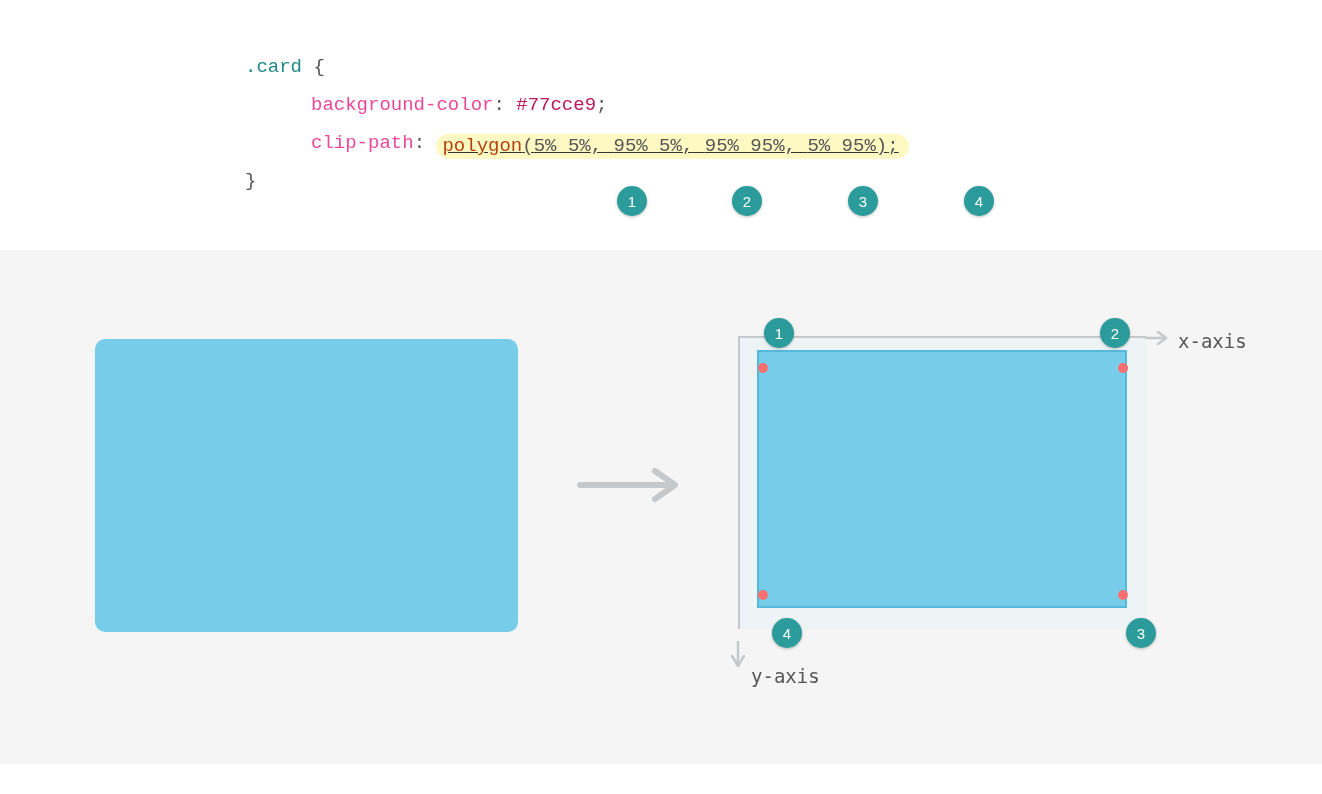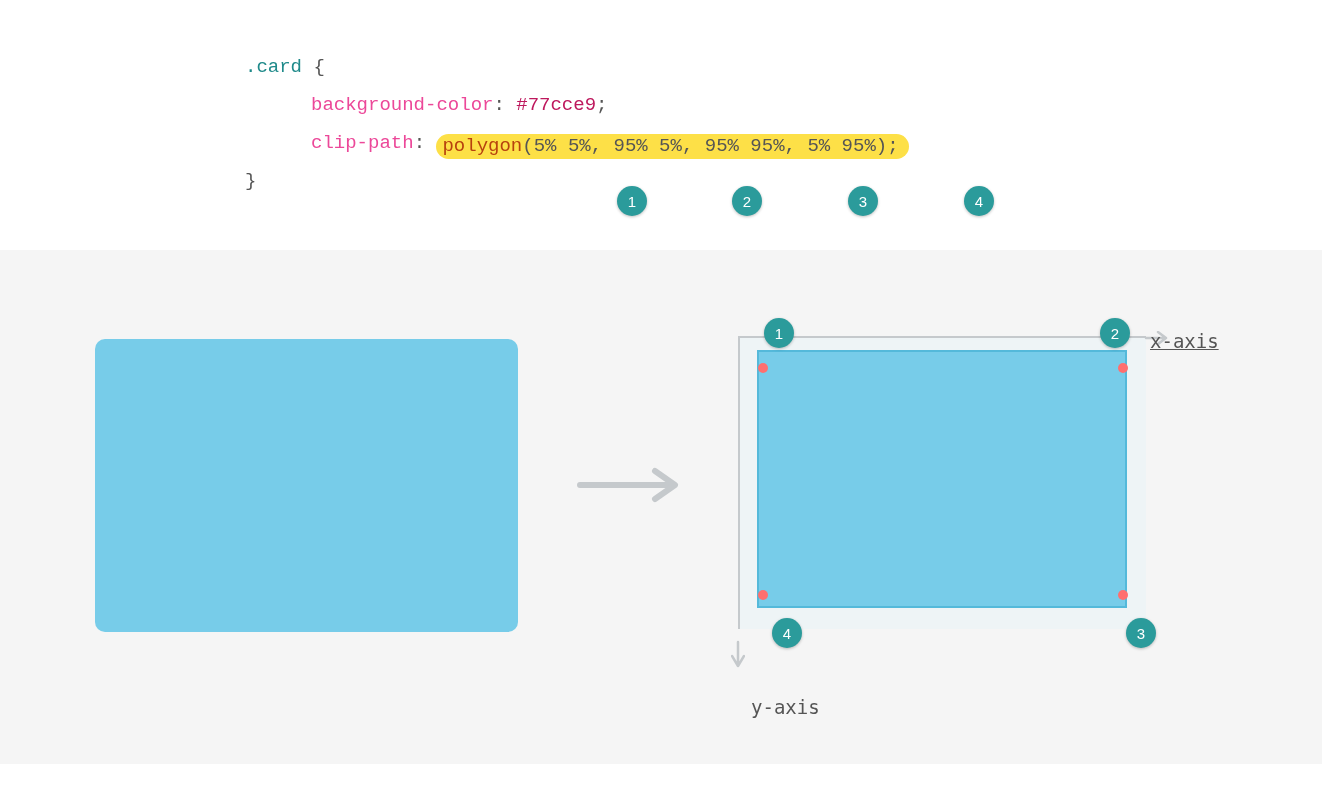--- a/index.html
+++ b/index.html
@@ -32,25 +32,26 @@
   .indent { display:inline-block; width: 66px; }
   .selector { color: #1f8a8a; }
   .brace { color: #555; }
   .prop { color: #ec4899; }
   .colon { color: #555; }
   .value { color: #555; }
   .hex { color: #be185d; }
   .func { color: #b7410e; }
   .semi { color: #555; }
   .highlight-pill {
-    background: #fde047;
+    background: #fef9c3;
     border-radius: 18px;
     padding: 3px 10px 3px 6px;
     display: inline-flex;
     align-items: center;
+    text-decoration: underline;
   }
   
   .badge {
     width: 30px;
     height: 30px;
     background: #2b9b9b;
     color: #fff;
     border-radius: 50%;
     display: flex;
     align-items: center;
@@ -178,28 +179,28 @@
     </svg>
   </div>
 
   <div class="coord-box"></div>
 
   <div class="x-axis-arrow">
     <svg viewBox="0 0 432 14" width="432" height="14">
       <path d="M408 7 L428 7 M420 1 L428 7 L420 13" stroke="#c5c9cc" stroke-width="2.5" fill="none" stroke-linecap="round" stroke-linejoin="round"></path>
     </svg>
   </div>
-  <div class="axis-label" style="left:1150px; top:80px;text-decoration:underline;">x-axis</div>
+  <div class="axis-label" style="left:1178px; top:80px;">x-axis</div>
 
   <div class="y-axis-arrow">
     <svg viewBox="0 0 14 338" width="14" height="338">
       <path d="M7 306 L7 330 M1 320 L7 330 L13 320" stroke="#c5c9cc" stroke-width="2.5" fill="none" stroke-linecap="round" stroke-linejoin="round"></path>
     </svg>
   </div>
-  <div class="axis-label" style="left:751px; top:446px;">y-axis</div>
+  <div class="axis-label" style="left:751px; top:415px;">y-axis</div>
 
   <div class="clipped-card"></div>
 
   <div class="dot" style="left:758px; top:113px;"></div>
   <div class="dot" style="left:1118px; top:113px;"></div>
   <div class="dot" style="left:1118px; top:340px;"></div>
   <div class="dot" style="left:758px; top:340px;"></div>
 
   <div class="badge" style="left:764px; top:68px;">1</div>
   <div class="badge" style="left:1100px; top:68px;">2</div>

